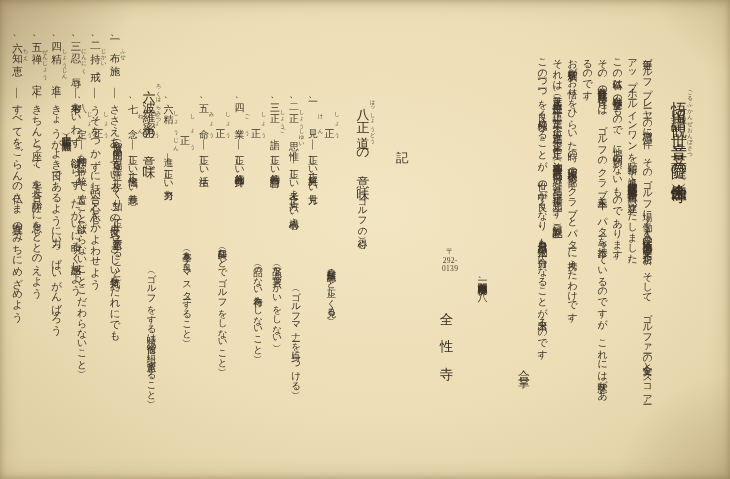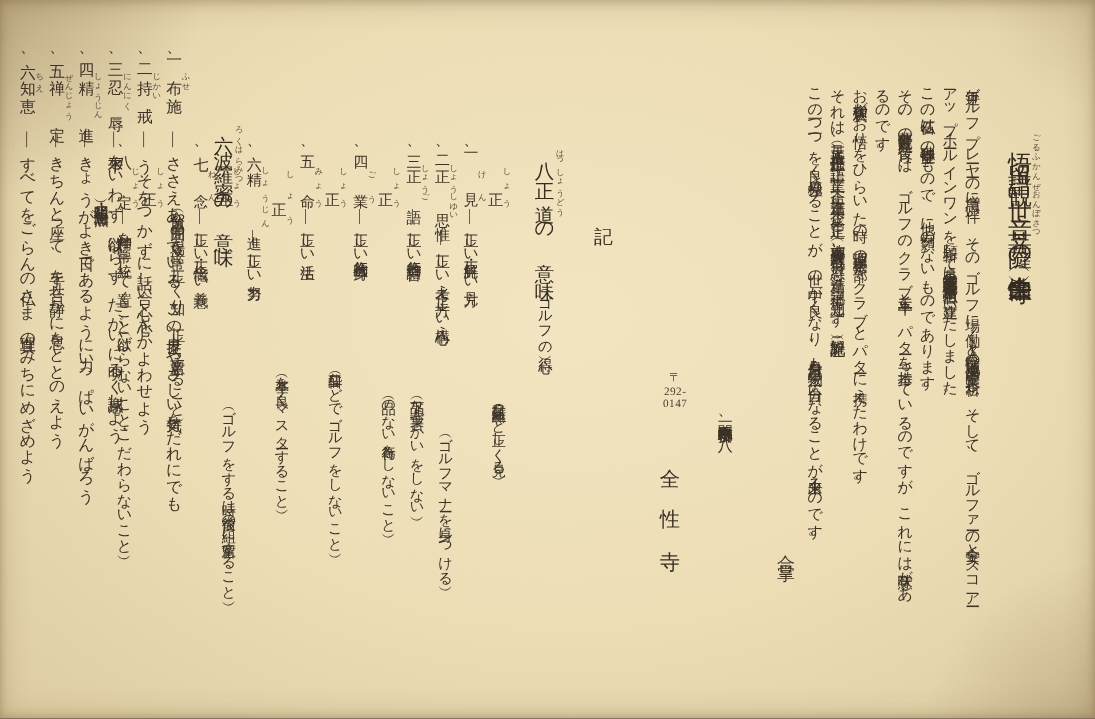--- a/index.html
+++ b/index.html
@@ -73,21 +73,21 @@
     <p class="body-p">お釈迦様がお悟りをひらいた時の、根本原理の一部をクラブとパターに携えたわけです。</p>
     <p class="body-p">それは、八正道（正見、正思惟、正語、正業、正命、正精進、正念、正定）と、六波羅蜜（布施、持戒、忍辱、精進、禅定、知恵）です。（左記解説）</p>
     <p class="body-p">この一つ一つを良く見極めることが、世の中が良くなり、自分自身も本物の自分になることが出来るのです。</p>
     <p class="gassho">合掌</p>
   </section>
 
   <aside class="sec-address">
     <div class="postal">
         <div>〒</div>
         <div>292-</div>
-        <div>0147</div>
+        <div>0139</div>
       </div>
     <div class="addr-line">群馬県安中市中秋間一、八一一</div>
     <div class="temple">全性寺</div>
   </aside>
 
   <div class="ki">記</div>
 
   <section class="sec-hassho">
     <h2 class="sec-title"><span class="st-main"><ruby>八正道<rt>はっしょうどう</rt></ruby><ruby>の意味</ruby></span><span class="st-sub">（ゴルフの心得）</span></h2>
 

